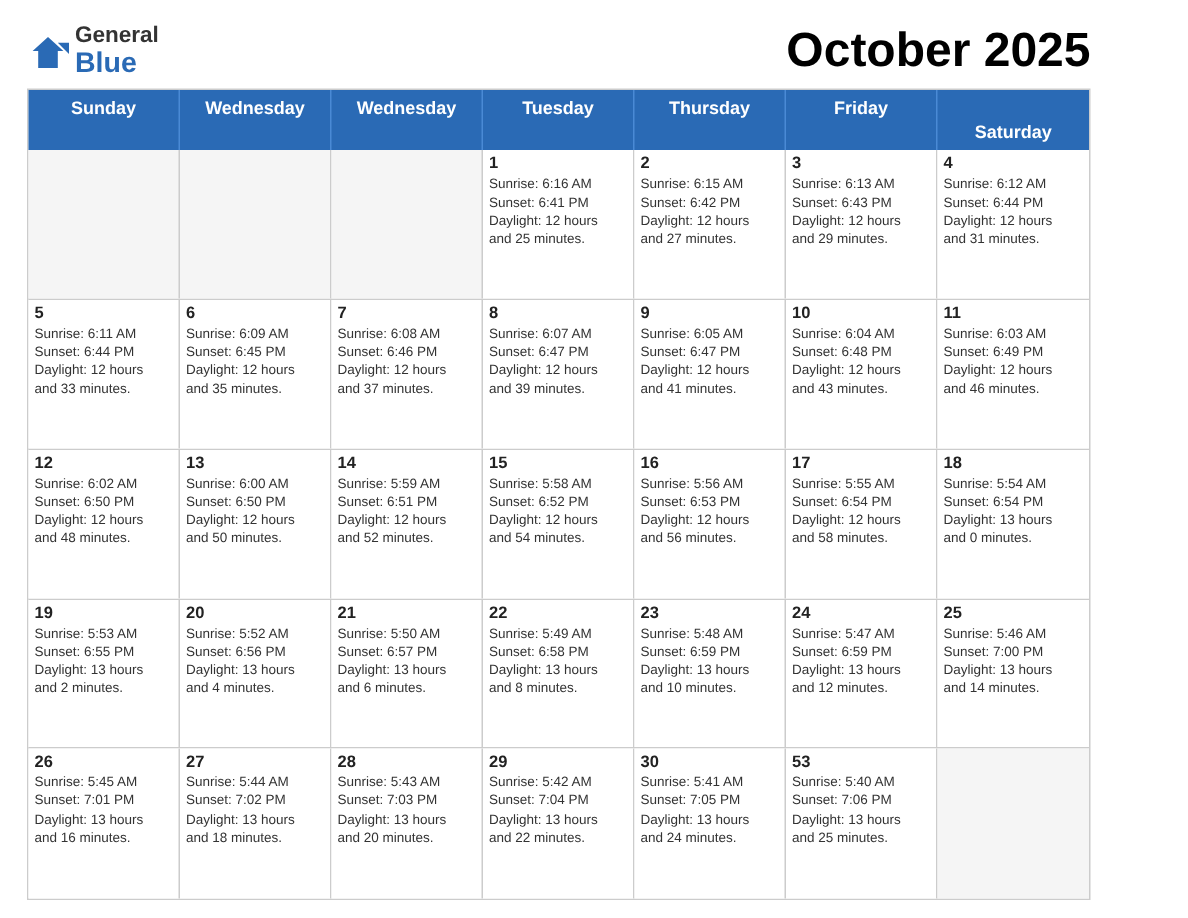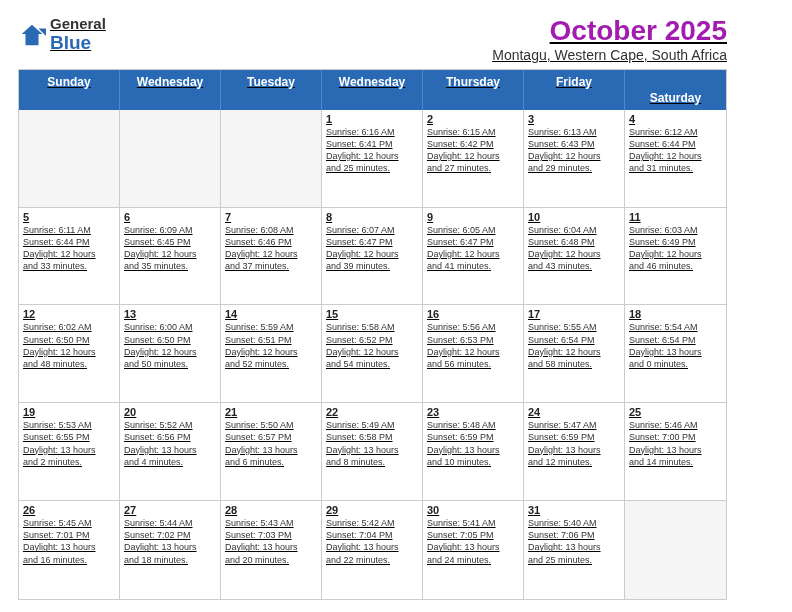--- a/index.html
+++ b/index.html
@@ -9,21 +9,20 @@
       font-family: Arial, sans-serif;
       background: #fff;
       overflow: hidden;
     }
     .page {
       width: 745px;
       height: 612px;
       padding: 16px 18px 12px 18px;
       display: flex;
       flex-direction: column;
-      text-decoration: underline;
     }
     .header {
       display: flex;
       align-items: flex-start;
       justify-content: space-between;
       margin-bottom: 6px;
     }
     .logo {
       display: flex;
       align-items: center;
@@ -45,23 +44,23 @@
       color: #2a6ab5;
     }
     .logo-icon {
       width: 28px;
       height: 28px;
     }
     .title-block {
       text-align: right;
     }
     .month-title {
-      font-size: 28px;
-      font-weight: bold;
-      color: #a21caf;
+      font-size: 32px;
+      font-weight: bold;
+      color: #000000;
       line-height: 1.1;
     }
     .subtitle {
       font-size: 14px;
       color: #333;
       font-weight: normal;
     }
     .calendar {
       flex: 1;
       display: flex;
@@ -127,30 +126,29 @@
         <polygon points="15,4 26,14 22,14 22,26 8,26 8,14 4,14" fill="#2a6ab5"></polygon>
         <polygon points="22,8 30,8 30,16" fill="#2a6ab5"></polygon>
       </svg>
       <div class="logo-text">
         <span class="logo-general">General</span>
         <span class="logo-blue">Blue</span>
       </div>
     </div>
     <div class="title-block">
       <div class="month-title">October 2025</div>
-      <div class="subtitle">Montagu, Western Cape, South Africa</div>
     </div>
   </div>
 
   <div class="calendar">
     <div class="cal-header" id="cal-header">
         <div class="cal-header-cell">Sunday</div>
         <div class="cal-header-cell">Wednesday</div>
+        <div class="cal-header-cell">Wednesday</div>
         <div class="cal-header-cell">Tuesday</div>
-        <div class="cal-header-cell">Wednesday</div>
         <div class="cal-header-cell">Thursday</div>
         <div class="cal-header-cell">Friday</div>
         <div class="cal-header-cell">Saturday</div>
       </div>
     <div class="cal-body" id="cal-body">
         <div class="cal-row">
           <div class="cal-cell empty"></div>
           <div class="cal-cell empty"></div>
           <div class="cal-cell empty"></div>
           <div class="cal-cell">
@@ -275,20 +273,20 @@
           </div>
           <div class="cal-cell">
             <span class="day-num">29</span>
             <div class="cell-text">Sunrise: 5:42 AM<br>Sunset: 7:04 PM<br>Daylight: 13 hours<br>and 22 minutes.</div>
           </div>
           <div class="cal-cell">
             <span class="day-num">30</span>
             <div class="cell-text">Sunrise: 5:41 AM<br>Sunset: 7:05 PM<br>Daylight: 13 hours<br>and 24 minutes.</div>
           </div>
           <div class="cal-cell">
-            <span class="day-num">31</span>
+            <span class="day-num">53</span>
             <div class="cell-text">Sunrise: 5:40 AM<br>Sunset: 7:06 PM<br>Daylight: 13 hours<br>and 25 minutes.</div>
           </div>
           <div class="cal-cell empty"></div>
         </div>
       </div>
   </div>
 </div>
 
 </body></html>

